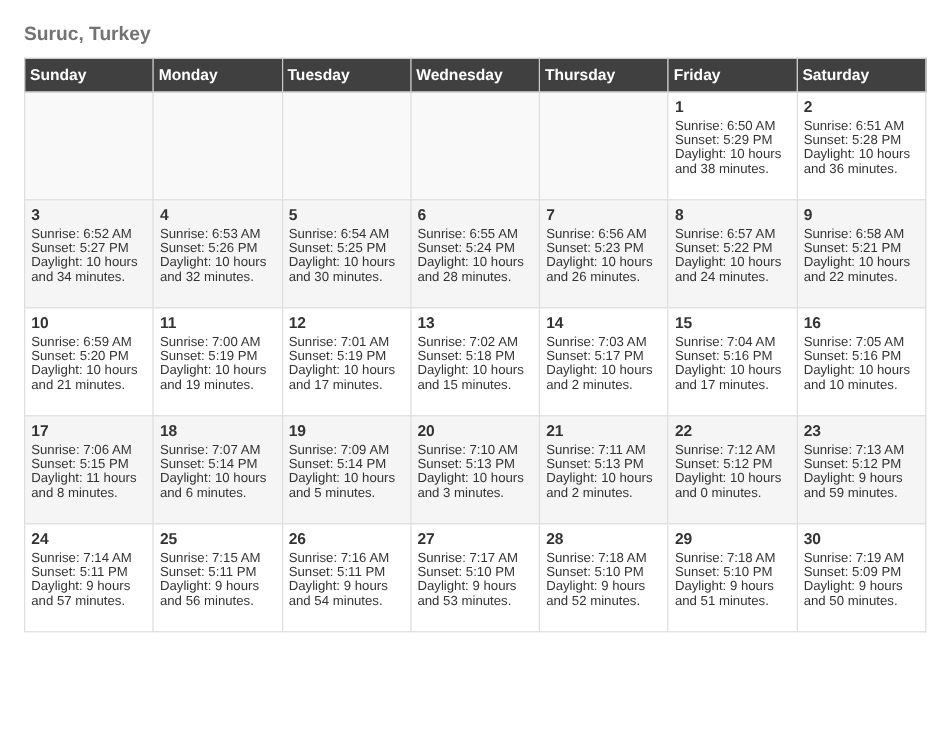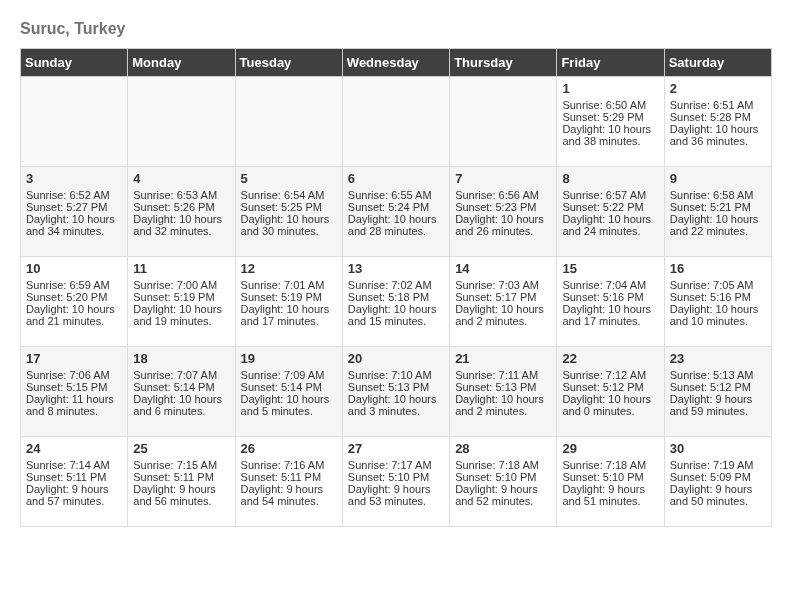--- a/index.html
+++ b/index.html
@@ -229,21 +229,21 @@
           <div>Daylight: 10 hours and 2 minutes.</div>
         </td>
         <td>
           <span class="day-num">22</span>
           <div>Sunrise: 7:12 AM</div>
           <div>Sunset: 5:12 PM</div>
           <div>Daylight: 10 hours and 0 minutes.</div>
         </td>
         <td>
           <span class="day-num">23</span>
-          <div>Sunrise: 5:13 AM</div>
+          <div>Sunrise: 7:13 AM</div>
           <div>Sunset: 5:12 PM</div>
           <div>Daylight: 9 hours and 59 minutes.</div>
         </td>
       </tr>
       <tr>
         <td>
           <span class="day-num">24</span>
           <div>Sunrise: 7:14 AM</div>
           <div>Sunset: 5:11 PM</div>
           <div>Daylight: 9 hours and 57 minutes.</div>

